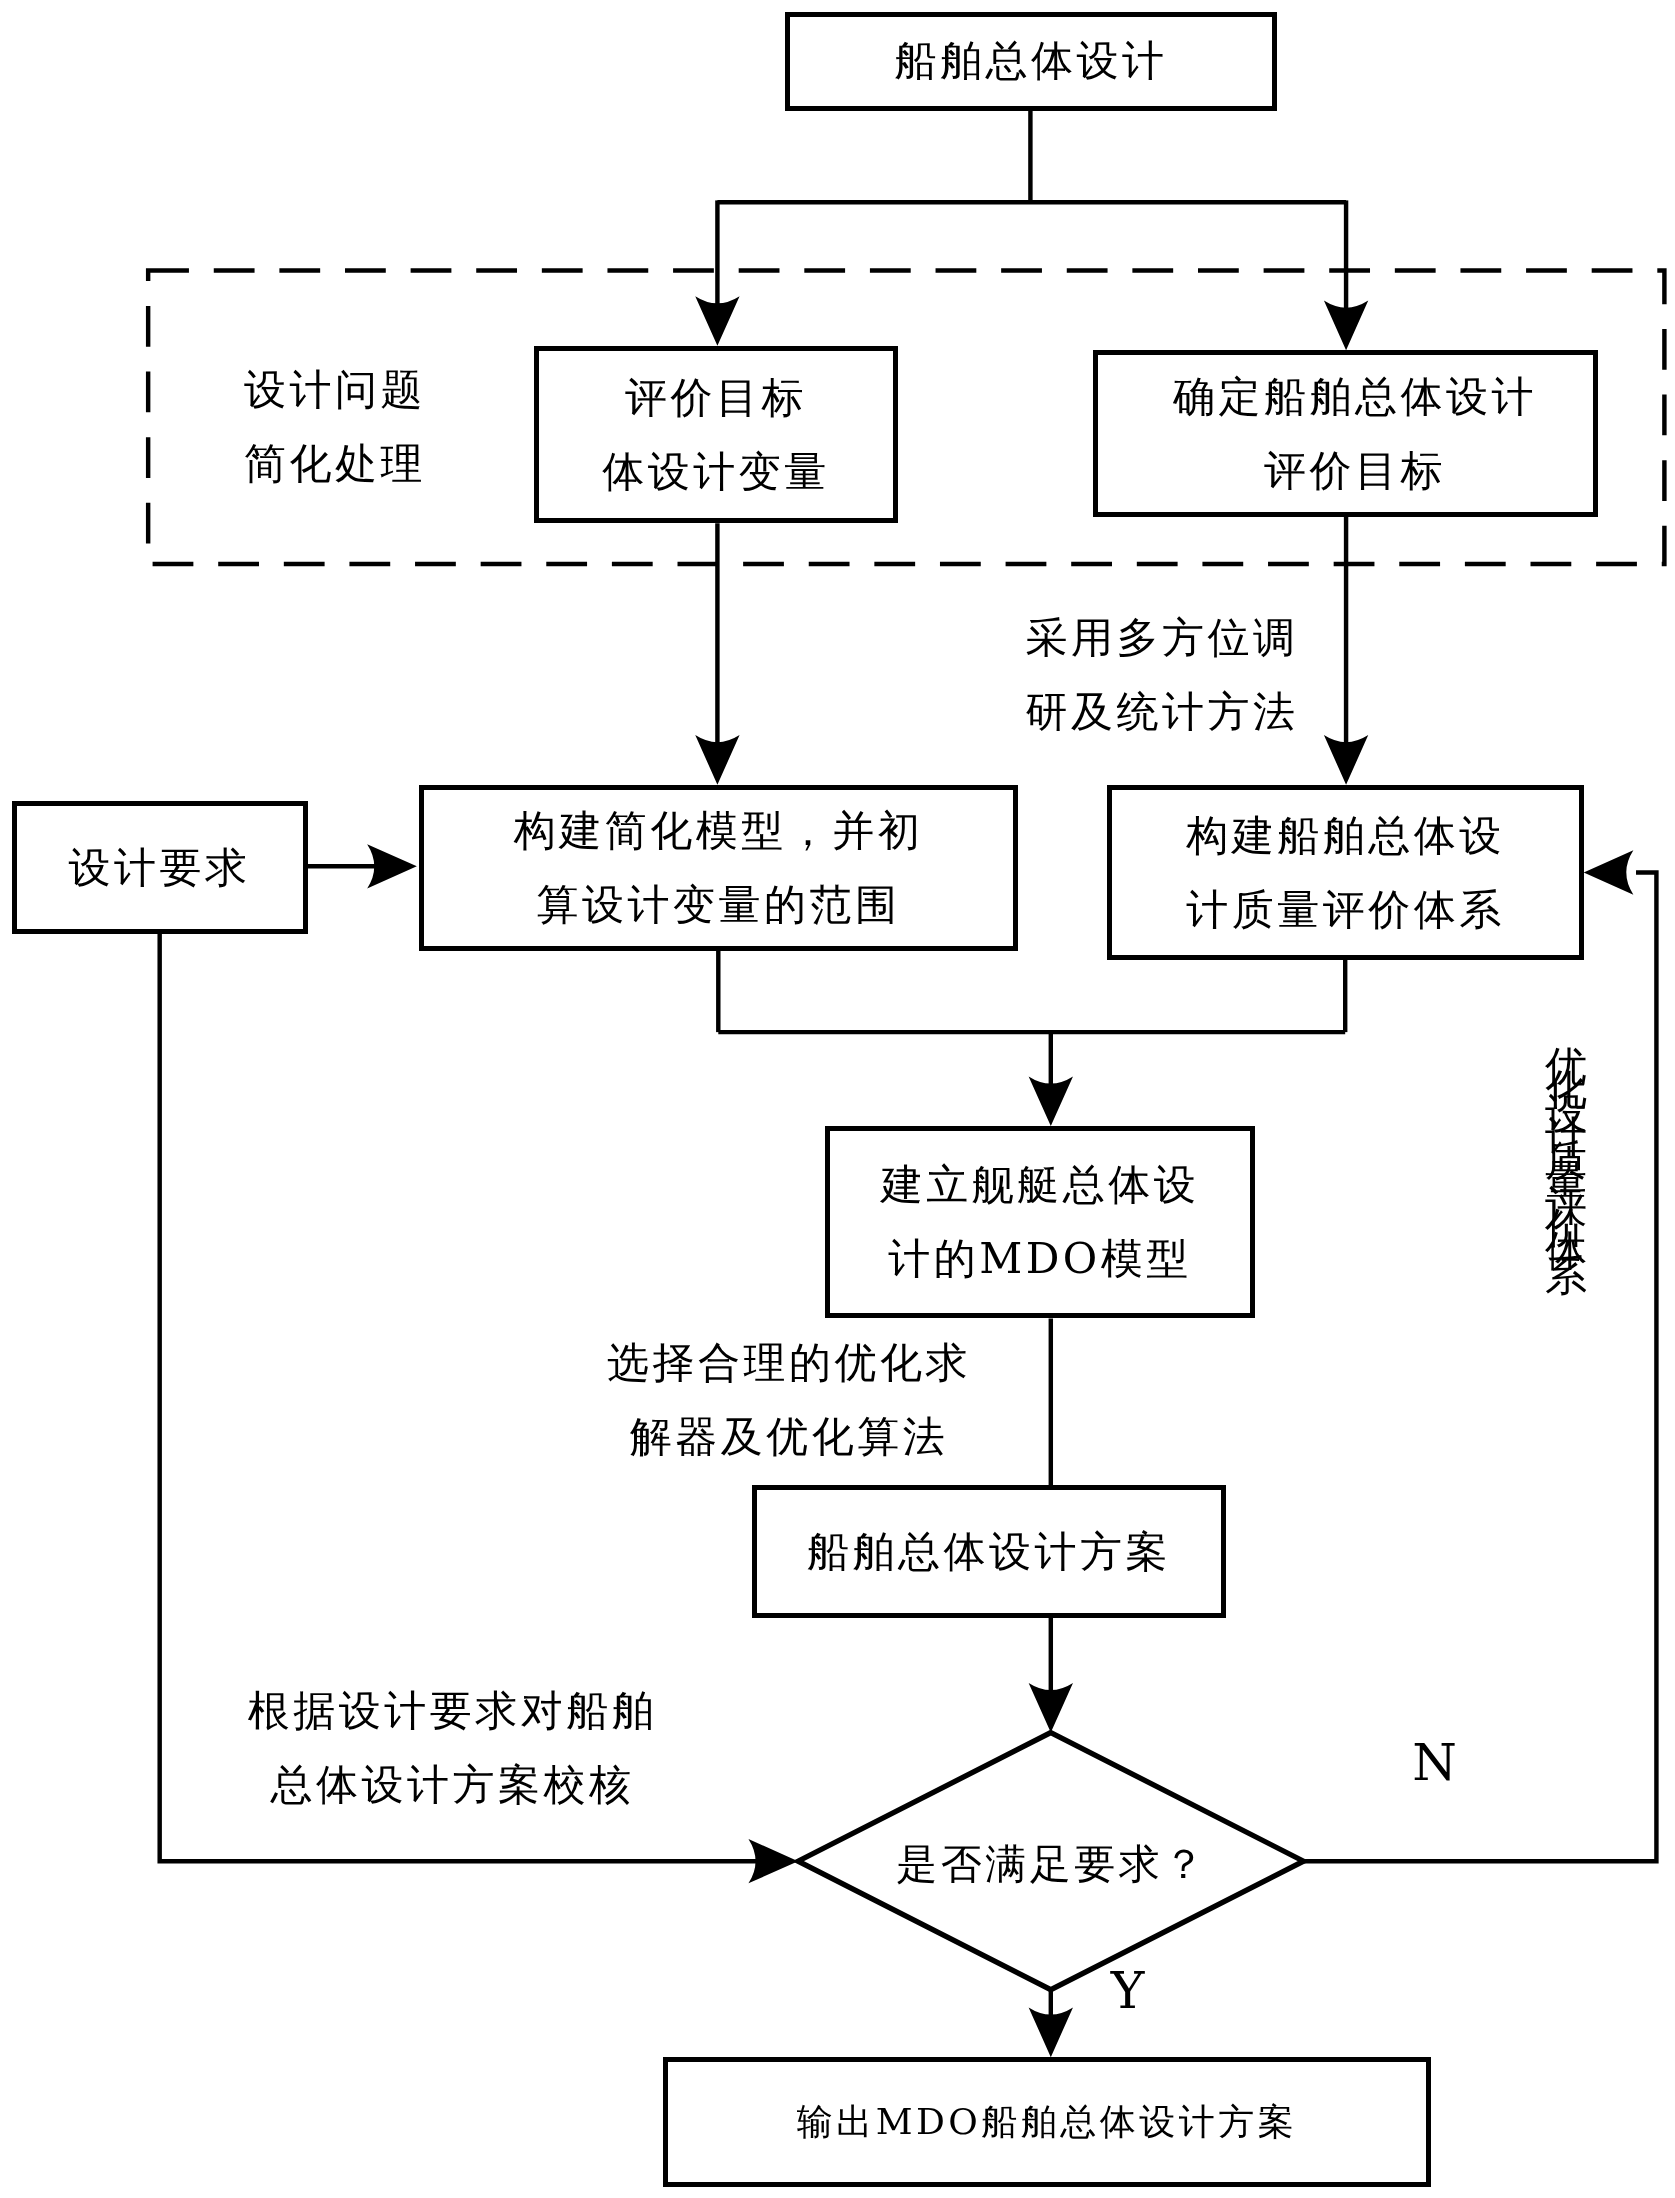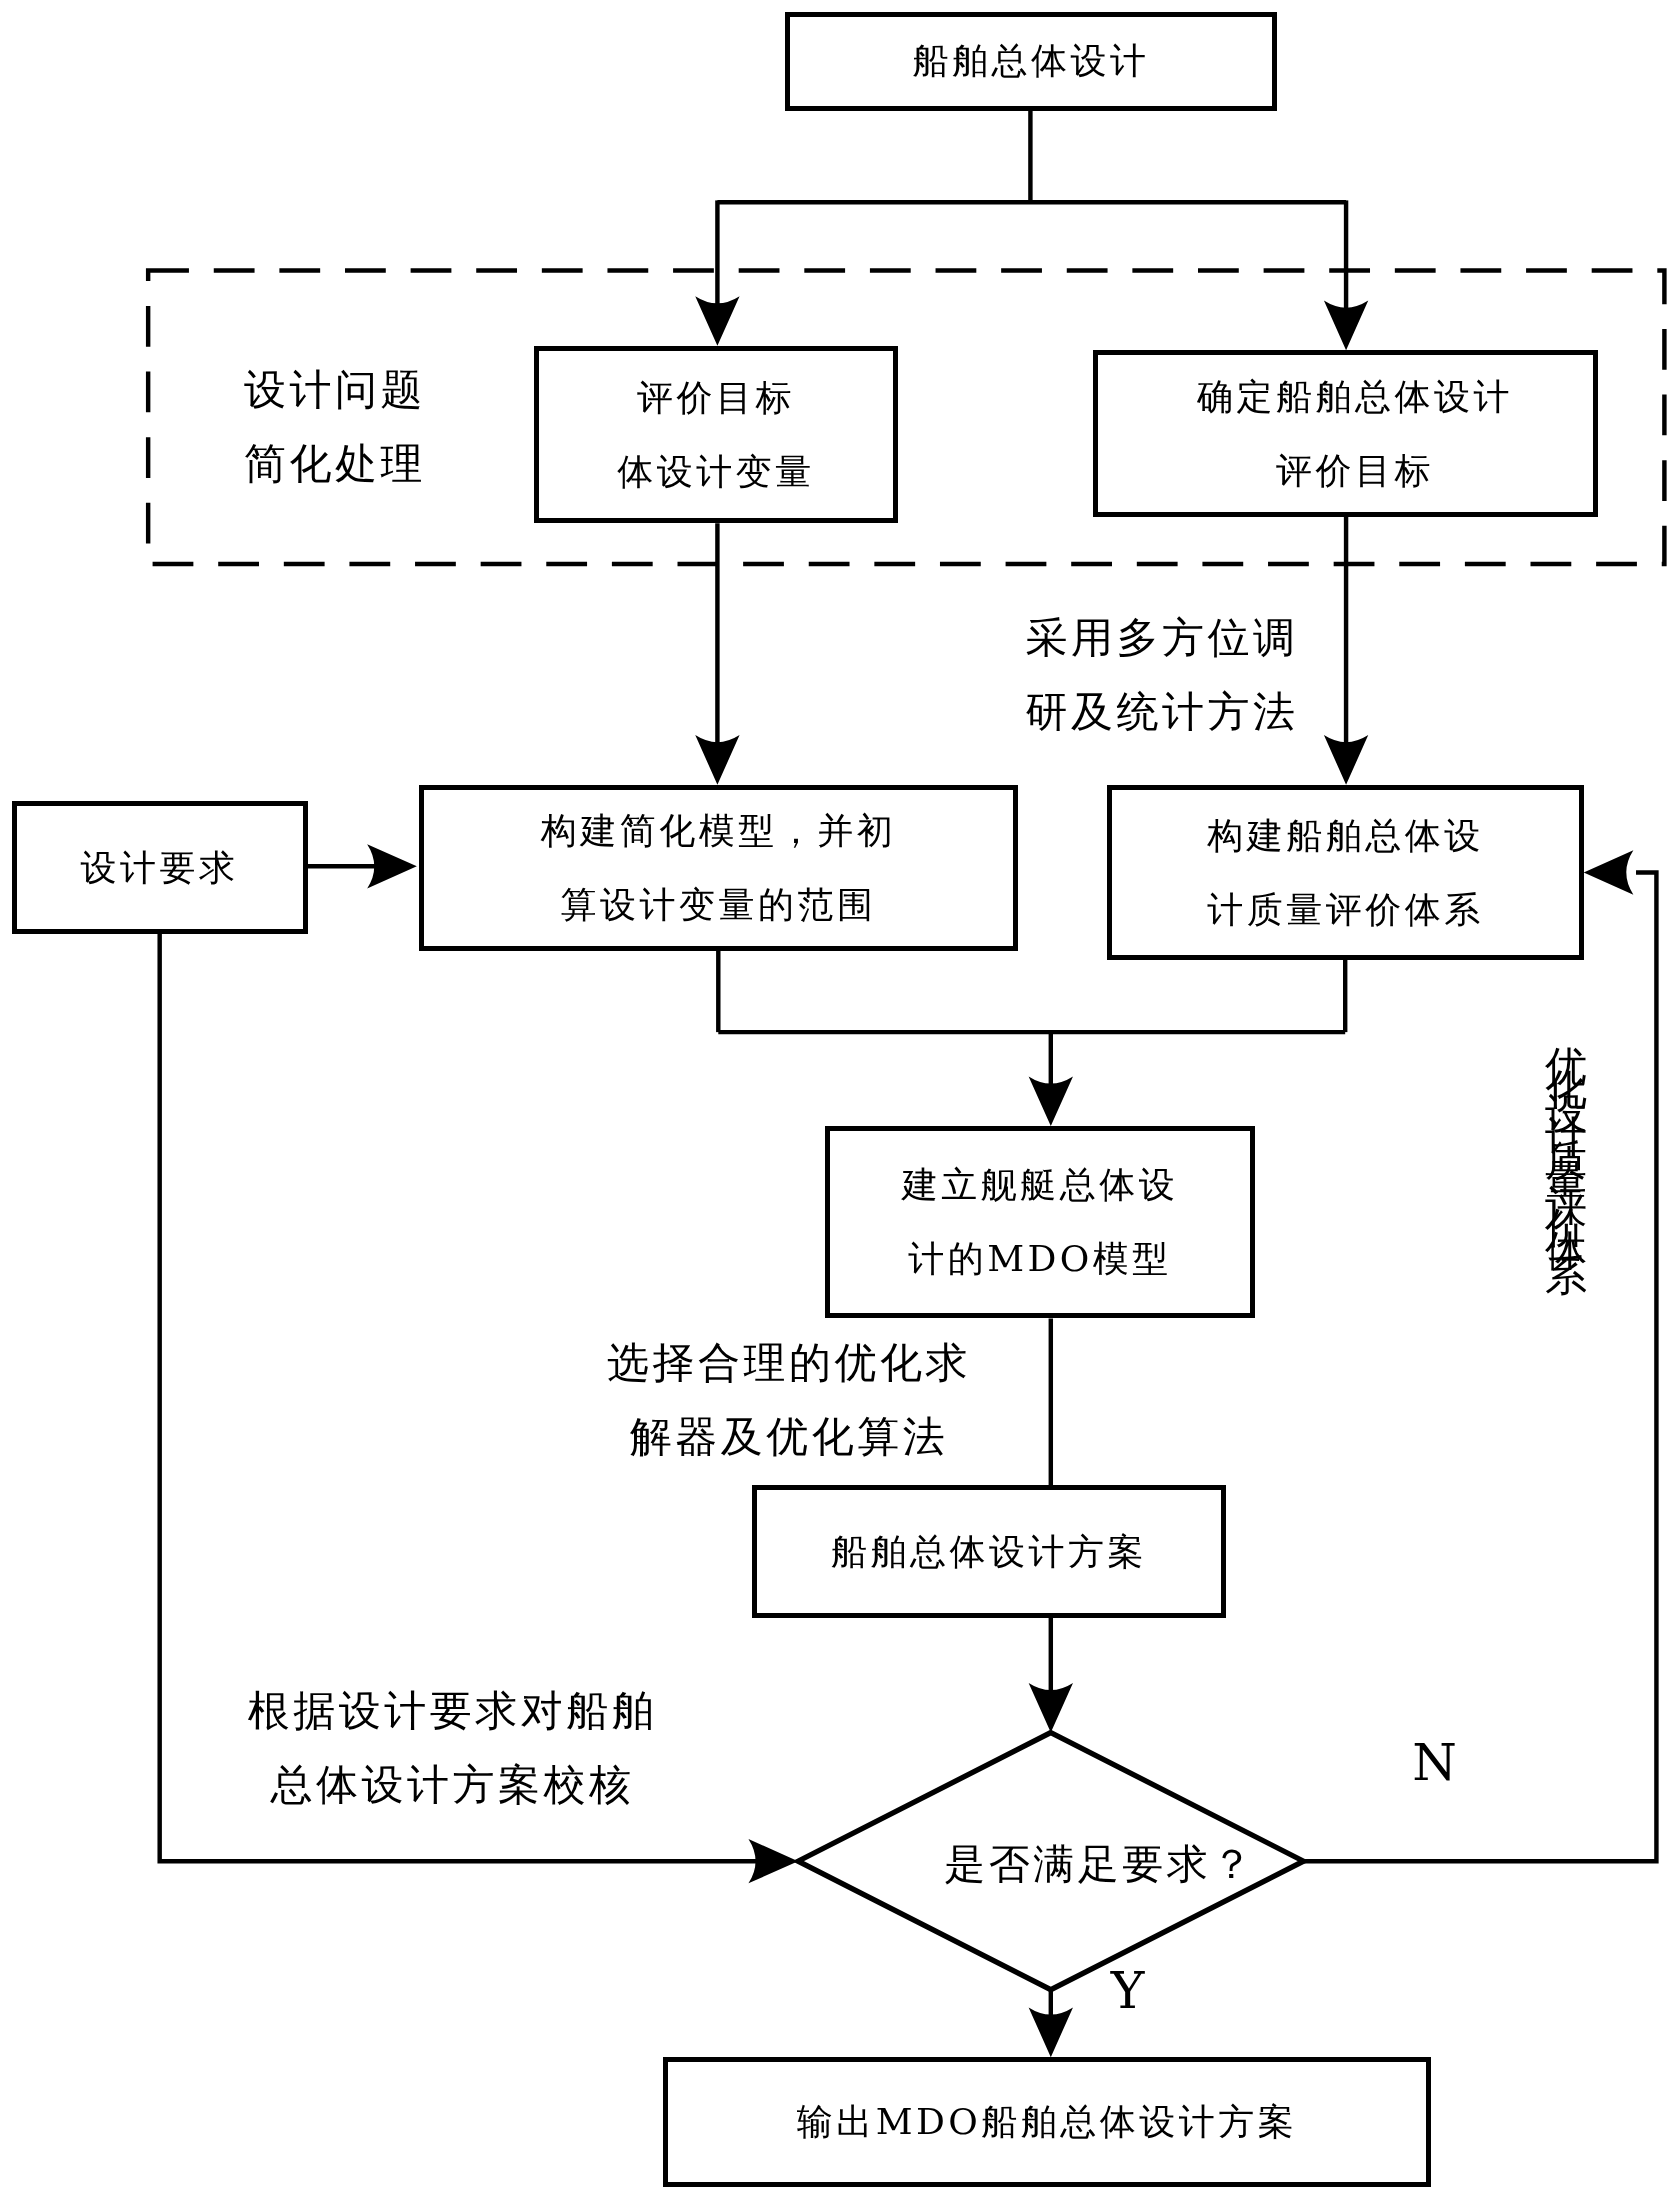--- a/index.html
+++ b/index.html
@@ -15,21 +15,21 @@
   .box{
     position:absolute;
     box-sizing:border-box;
     border:5.3px solid #000000;
     background:#ffffff;
     display:flex;
     flex-direction:column;
     justify-content:center;
     align-items:center;
     text-align:center;
-    font-size:36px;
+    font-size:42px;
     line-height:74px;
     letter-spacing:3.5px;
     white-space:nowrap;
   }
   .label{
     position:absolute;
     text-align:center;
     font-size:42px;
     line-height:74px;
     letter-spacing:3.5px;
@@ -130,21 +130,21 @@
   </div>
 
   <div class="box" style="left:752px;top:1485px;width:474px;height:133px;">
     <div>船舶总体设计方案</div>
   </div>
 
   <div class="box" style="left:663px;top:2057px;width:768px;height:130px;font-size:36px;">
     <div>输出MDO船舶总体设计方案</div>
   </div>
 
-  <div class="diamond-label" style="left:848px;top:1837px;width:504px;">是否满足要求？</div>
+  <div class="diamond-label" style="left:800px;top:1837px;width:504px;">是否满足要求？</div>
 
   <div class="label" style="left:211px;top:353px;width:248px;">
     <div>设计问题</div>
     <div>简化处理</div>
   </div>
 
   <div class="label" style="left:989px;top:601px;width:346px;">
     <div>采用多方位调</div>
     <div>研及统计方法</div>
   </div>

